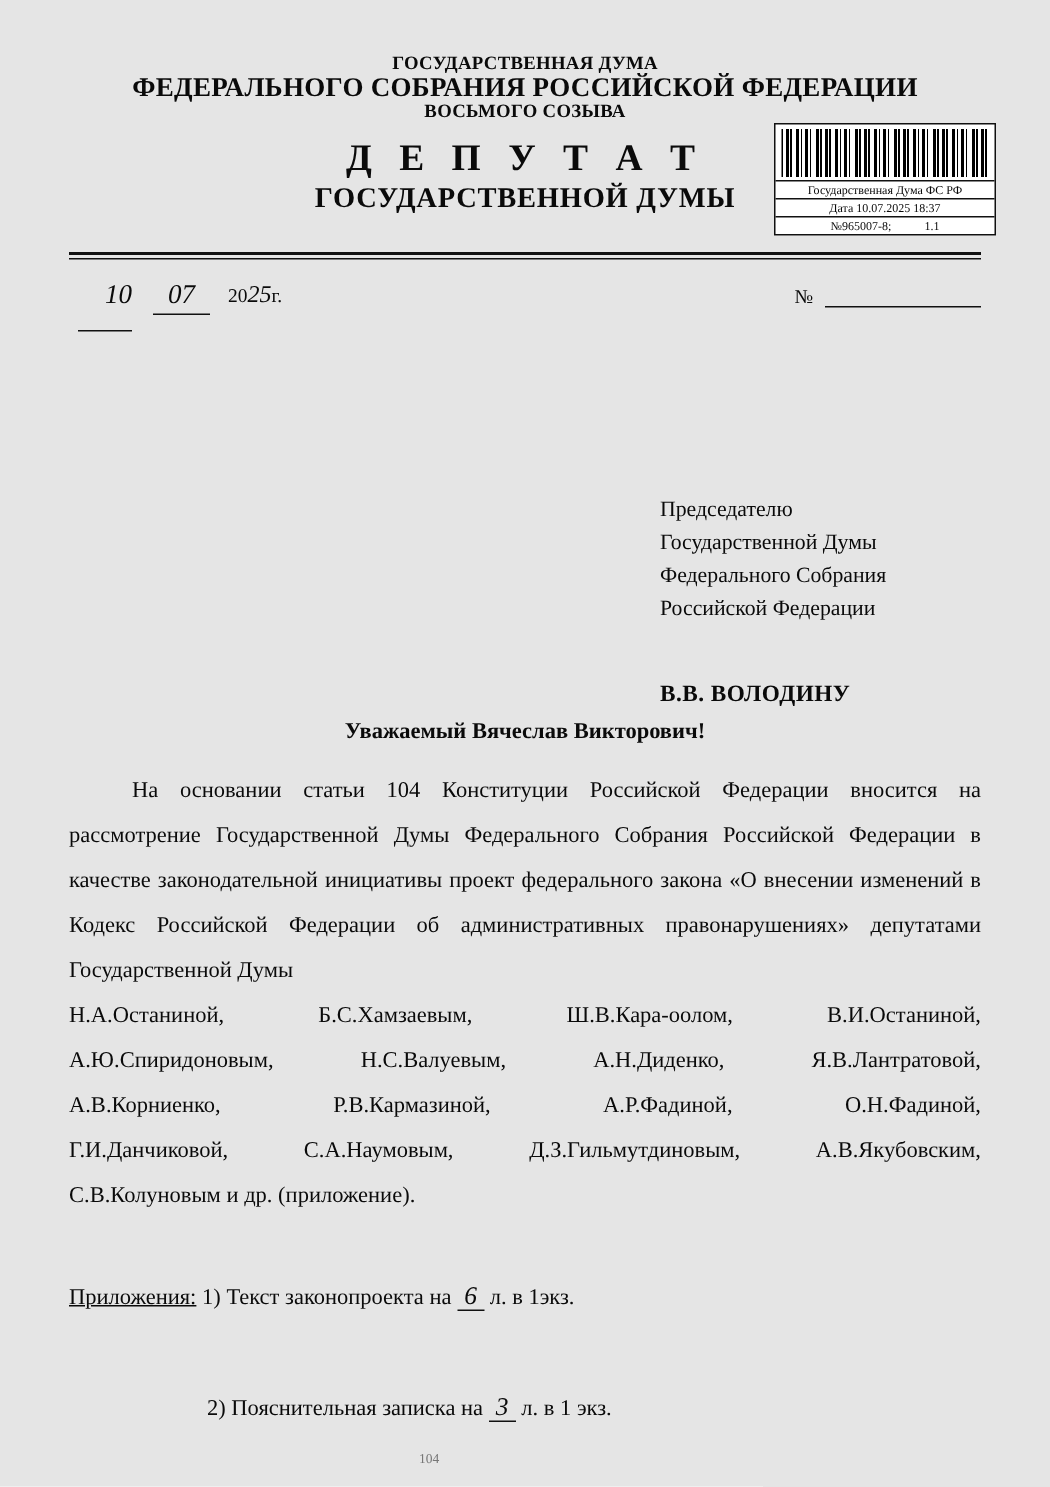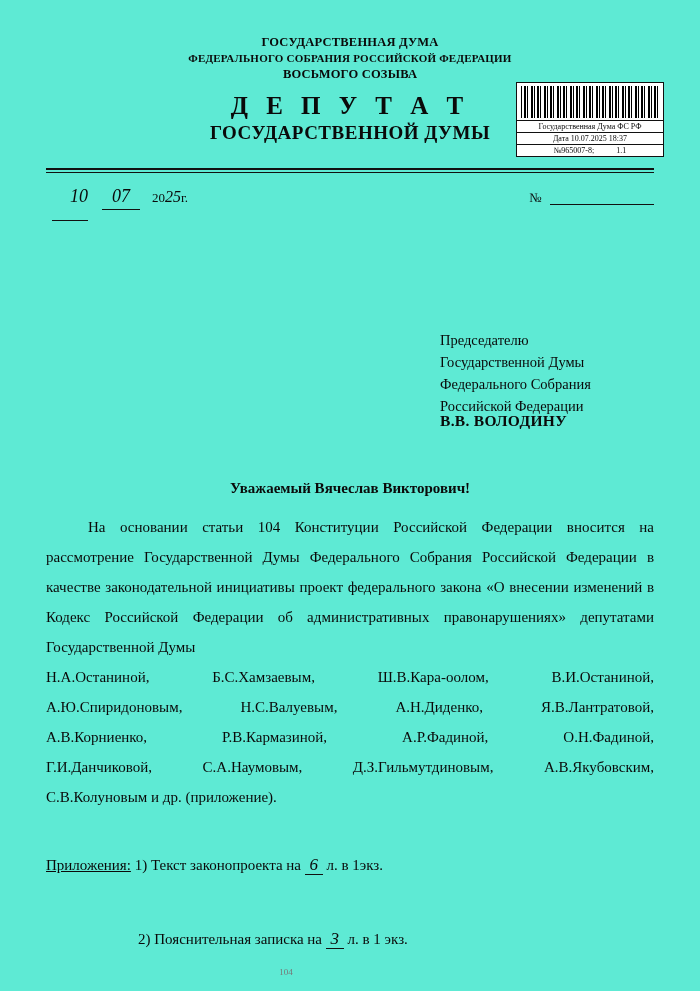--- a/index.html
+++ b/index.html
@@ -12,39 +12,39 @@
     height: 991px;
     position: relative;
     font-family: "Liberation Serif", serif;
     color: #0a0a0a;
     overflow: hidden;
   }
 
   .page {
     position: absolute;
     inset: 0;
-    background: #5eead4;
+    background: #e5e5e5;
   }
 
   
   .header {
     position: absolute;
     top: 34px;
     left: 0;
     width: 700px;
     text-align: center;
   }
   .org-line {
     font-weight: bold;
     font-size: 12.5px;
     letter-spacing: 0.2px;
     line-height: 16px;
     text-transform: uppercase;
   }
-  .org-line.l2 { font-size: 11px; }
+  .org-line.l2 { font-size: 18px; }
   .deputat {
     margin-top: 10px;
     font-weight: bold;
     font-size: 25px;
     letter-spacing: 6px;
     line-height: 28px;
   }
   .deputat-sub {
     font-weight: bold;
     font-size: 19px;
@@ -162,21 +162,21 @@
   .addressee {
     position: absolute;
     top: 329px;
     left: 440px;
     width: 240px;
     font-size: 14.5px;
     line-height: 22px;
   }
   .addressee-name {
     position: absolute;
-    top: 412px;
+    top: 454px;
     left: 440px;
     font-weight: bold;
     font-size: 15.5px;
     letter-spacing: 0.3px;
   }
 
   
   .salutation {
     position: absolute;
     top: 480px;

